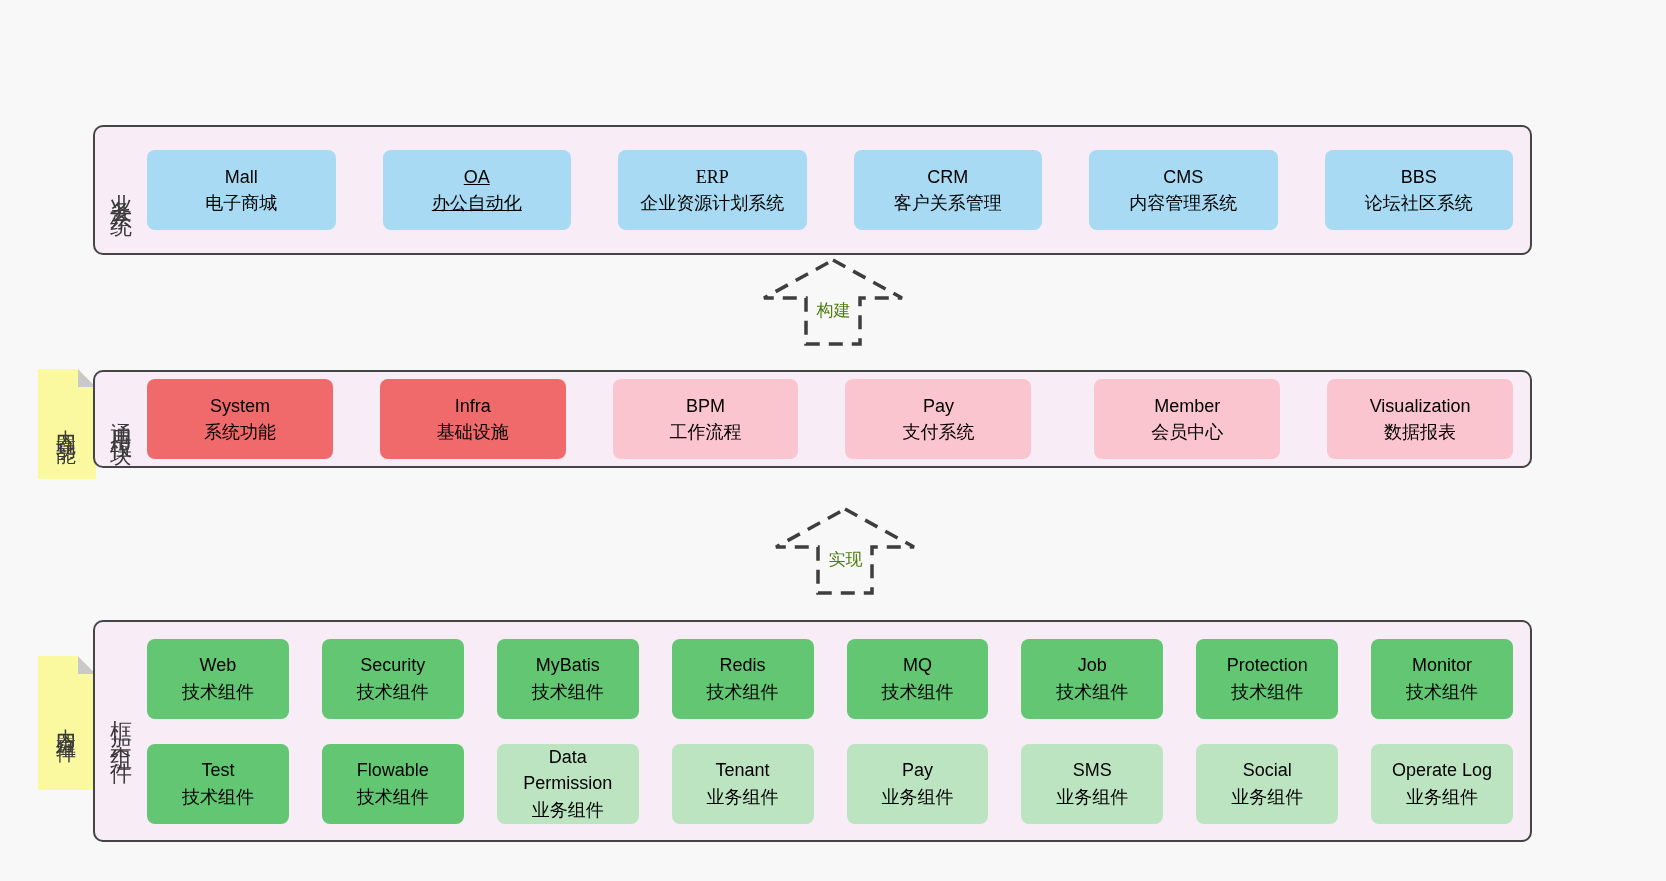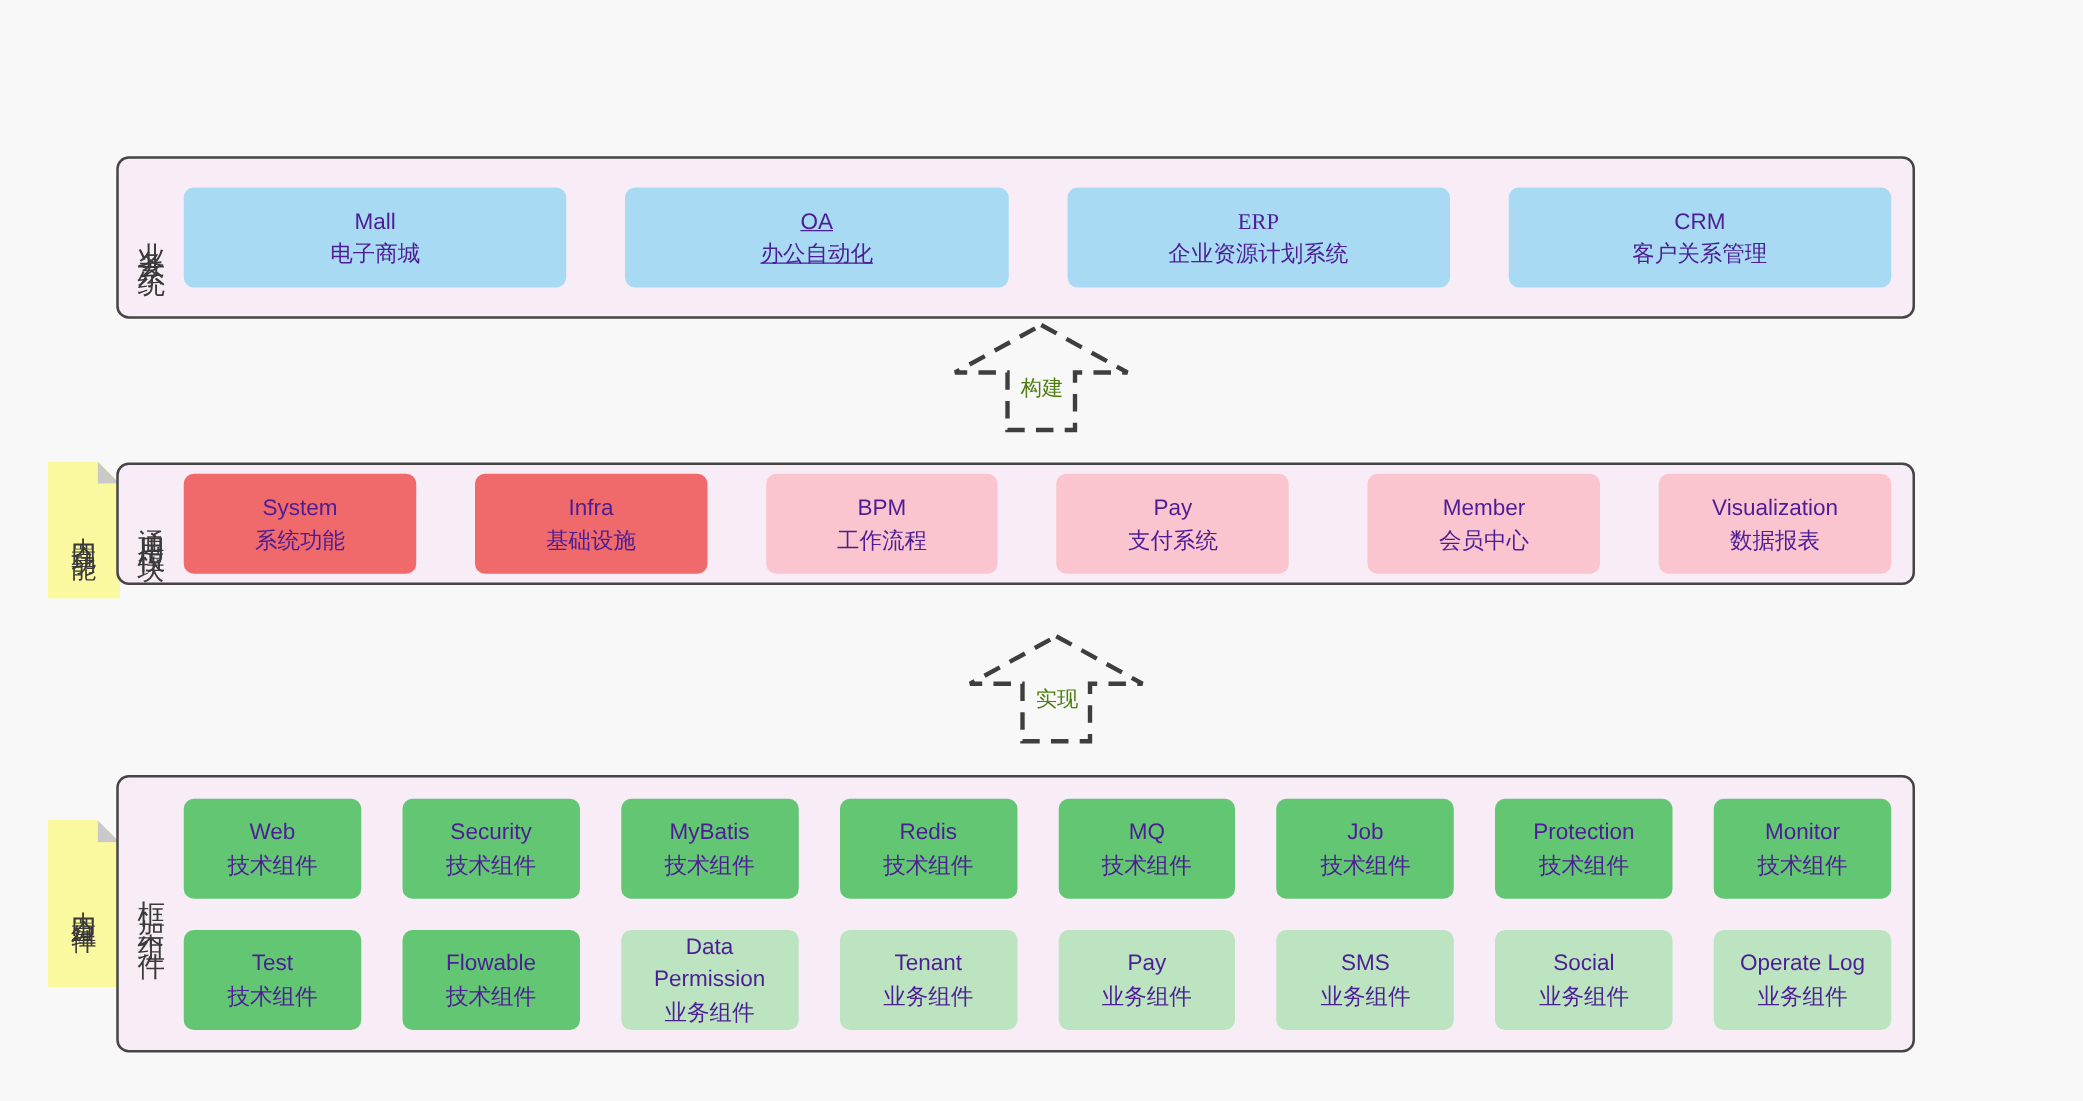--- a/index.html
+++ b/index.html
@@ -26,21 +26,21 @@
     white-space:nowrap;
   }
   .layer-label.tall { letter-spacing:14px; }
   .boxes-area { flex:1; padding-right:17px; }
   .box-row { display:flex; gap:47px; }
   .box-row.eight { gap:33px; }
   .box-row + .box-row { margin-top:25px; }
   .box {
     flex:1; height:80px; border-radius:8px;
     display:flex; flex-direction:column; align-items:center; justify-content:center;
-    text-align:center; font-size:18px; line-height:1.45; color:#4c1d95;
+    text-align:center; font-size:18px; line-height:1.45; color:#000000;
     padding:2px 6px;
   }
   .box .box-name { white-space:normal; }
   
   .note {
     position:absolute; left:38px; width:58px;
     background:#fbf9a0;
     clip-path:polygon(0 0, calc(100% - 18px) 0, 100% 18px, 100% 100%, 0 100%);
     display:flex; align-items:center; justify-content:center;
     writing-mode:vertical-rl; text-orientation:upright;
@@ -83,21 +83,29 @@
         <div class="box" style="background: rgb(168, 219, 243); font-family: Liberation Serif, serif;">
           <div class="box-name">ERP</div>
           <div class="box-desc">企业资源计划系统</div>
         </div>
 
         <div class="box" style="background: rgb(168, 219, 243);">
           <div class="box-name">CRM</div>
           <div class="box-desc">客户关系管理</div>
         </div>
 
-
+        <div class="box" style="background: rgb(168, 219, 243);">
+          <div class="box-name">CMS</div>
+          <div class="box-desc">内容管理系统</div>
+        </div>
+
+        <div class="box" style="background: rgb(168, 219, 243);">
+          <div class="box-name">BBS</div>
+          <div class="box-desc">论坛社区系统</div>
+        </div>
       </div>
   </div>
 </div>
 
 <div class="arrow-block" style="left:756px; top:257px;">
   <svg width="155" height="90" viewBox="0 0 155 90">
     <path d="M77 3 L146 41 L104 41 L104 87 L50 87 L50 41 L8 41 Z" fill="none" stroke="#3e3e3e" stroke-width="3.5" stroke-dasharray="14 9"></path>
   </svg>
   <span class="arrow-label">构建</span>
 </div>

